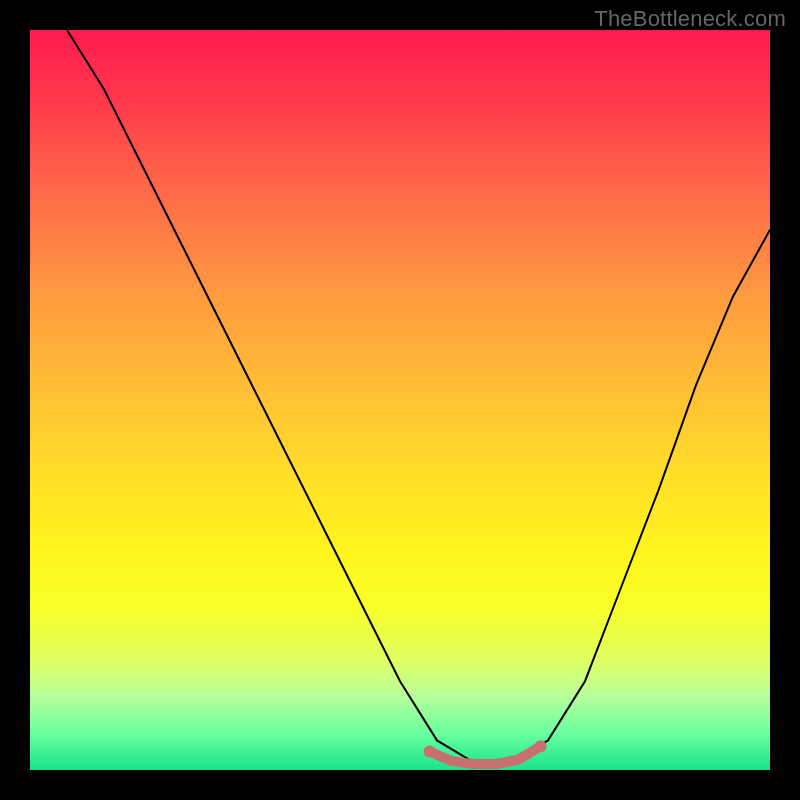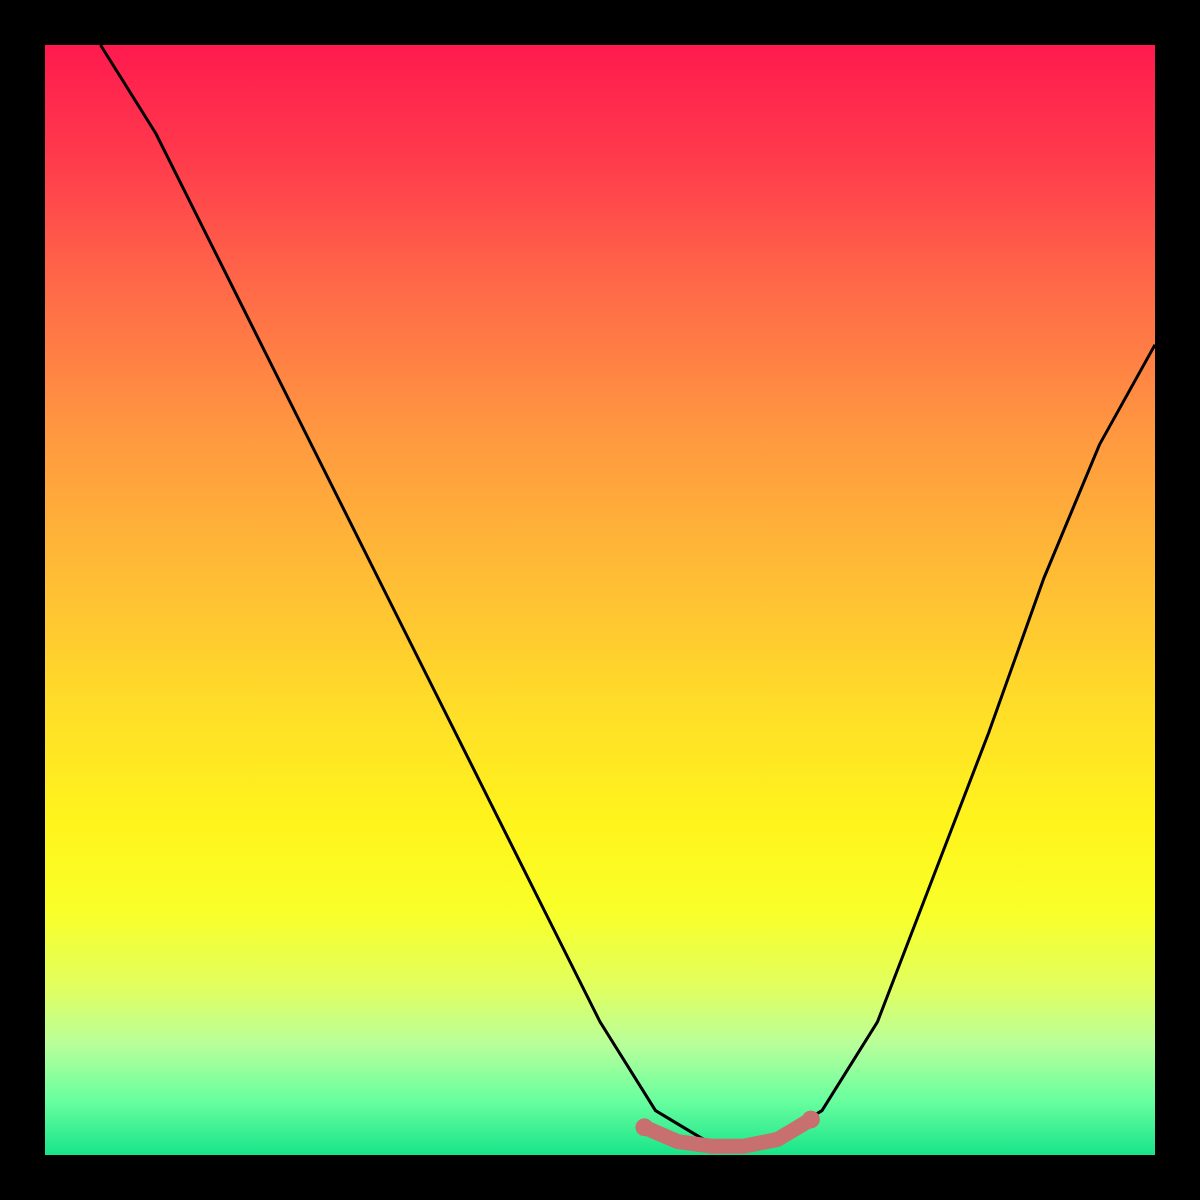--- a/index.html
+++ b/index.html
@@ -85,13 +85,14 @@
     <div class="gradient"></div>
     <svg class="curve" viewBox="0 0 740 740" preserveAspectRatio="none">
       <path class="line" d="M37.0 0.0 L74.0 59.2 L111.0 133.2 L148.0 207.2 L185.0 281.2 L222.0 355.2 L259.0 429.2 L296.0 503.2 L333.0 577.2 L370.0 651.2 L407.0 710.4 L444.0 732.6 L481.0 732.6 L518.0 710.4 L555.0 651.2 L592.0 555.0 L629.0 458.8 L666.0 355.2 L703.0 266.4 L740.0 199.8"></path>
       <path class="minzone" d="M399.6 721.5 L421.8 731.1 L444.0 734.1 L466.2 734.1 L488.4 729.6 L510.6 716.3"></path>
       <g>
           <circle cx="399.6" cy="721.5" r="6" class="mindot"></circle>
           <circle cx="510.6" cy="716.3" r="6" class="mindot"></circle>
         </g>
     </svg>
   </div>
+  <div class="watermark">TheBottleneck.com</div>
 </div>
 
 </body></html>

